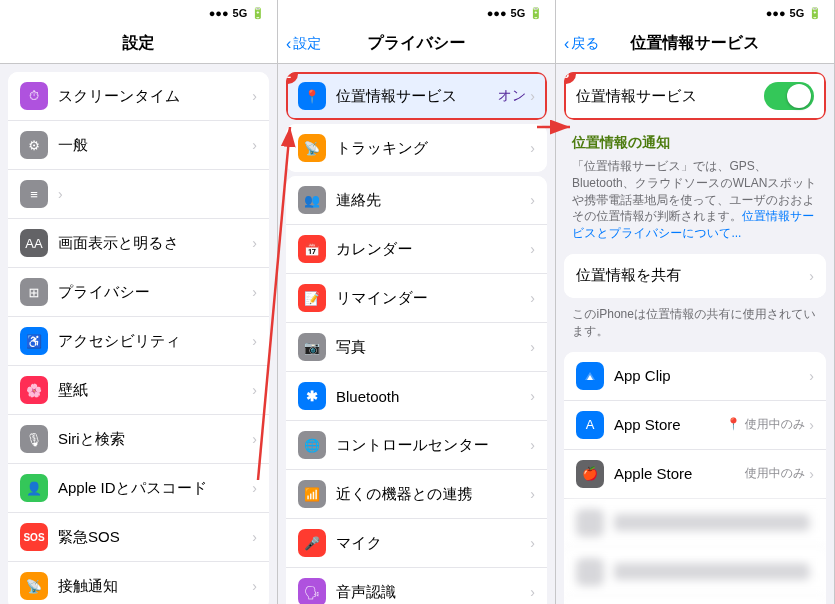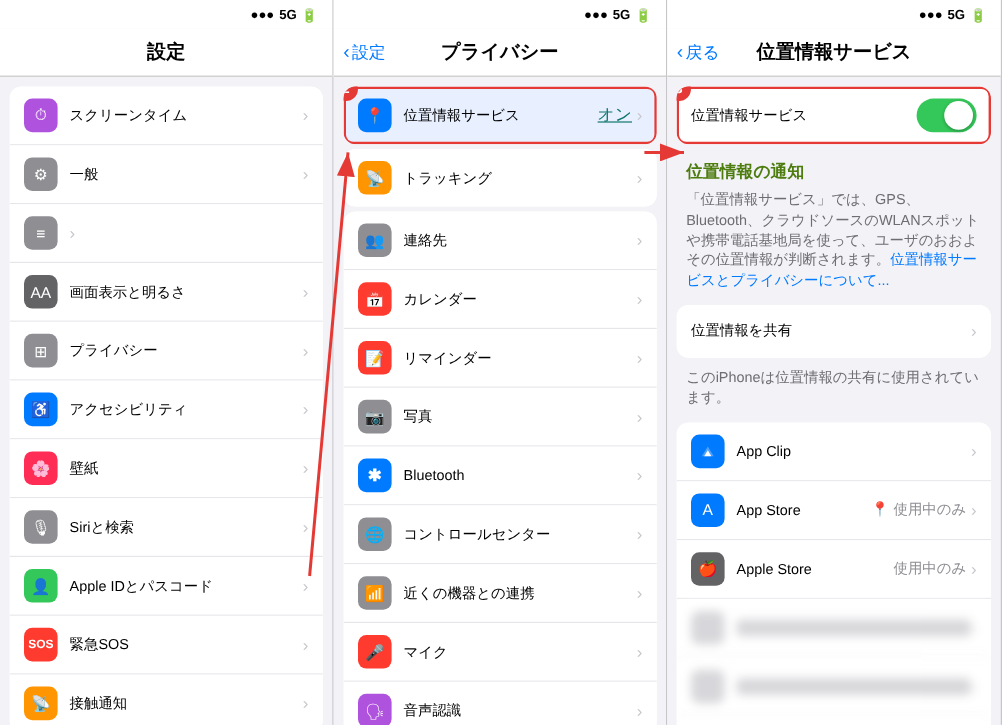--- a/index.html
+++ b/index.html
@@ -89,21 +89,21 @@
       border-radius: 7px;
       display: flex;
       align-items: center;
       justify-content: center;
       margin-right: 10px;
       flex-shrink: 0;
       font-size: 16px;
     }
     .list-item-label {
       flex: 1;
-      font-size: 12px;
+      font-size: 15px;
       color: #000;
     }
     .chevron-right {
       color: #c7c7cc;
       font-size: 14px;
     }
 
     
     .icon-gray { background: #8e8e93; color: #fff; }
     .icon-blue { background: #007aff; color: #fff; }
@@ -171,23 +171,22 @@
     .scrollable::-webkit-scrollbar { display: none; }
 
     
     .blurred-row {
       filter: blur(4px);
       opacity: 0.7;
     }
 
     .list-item-value {
       font-size: 14px;
-      color: #0f766e;
+      color: #4c1d95;
       margin-right: 4px;
-      text-decoration: underline;
     }
 
     .panel-wrapper {
       display: flex;
       flex-direction: row;
       width: 835px;
       height: 604px;
       position: relative;
     }
 

